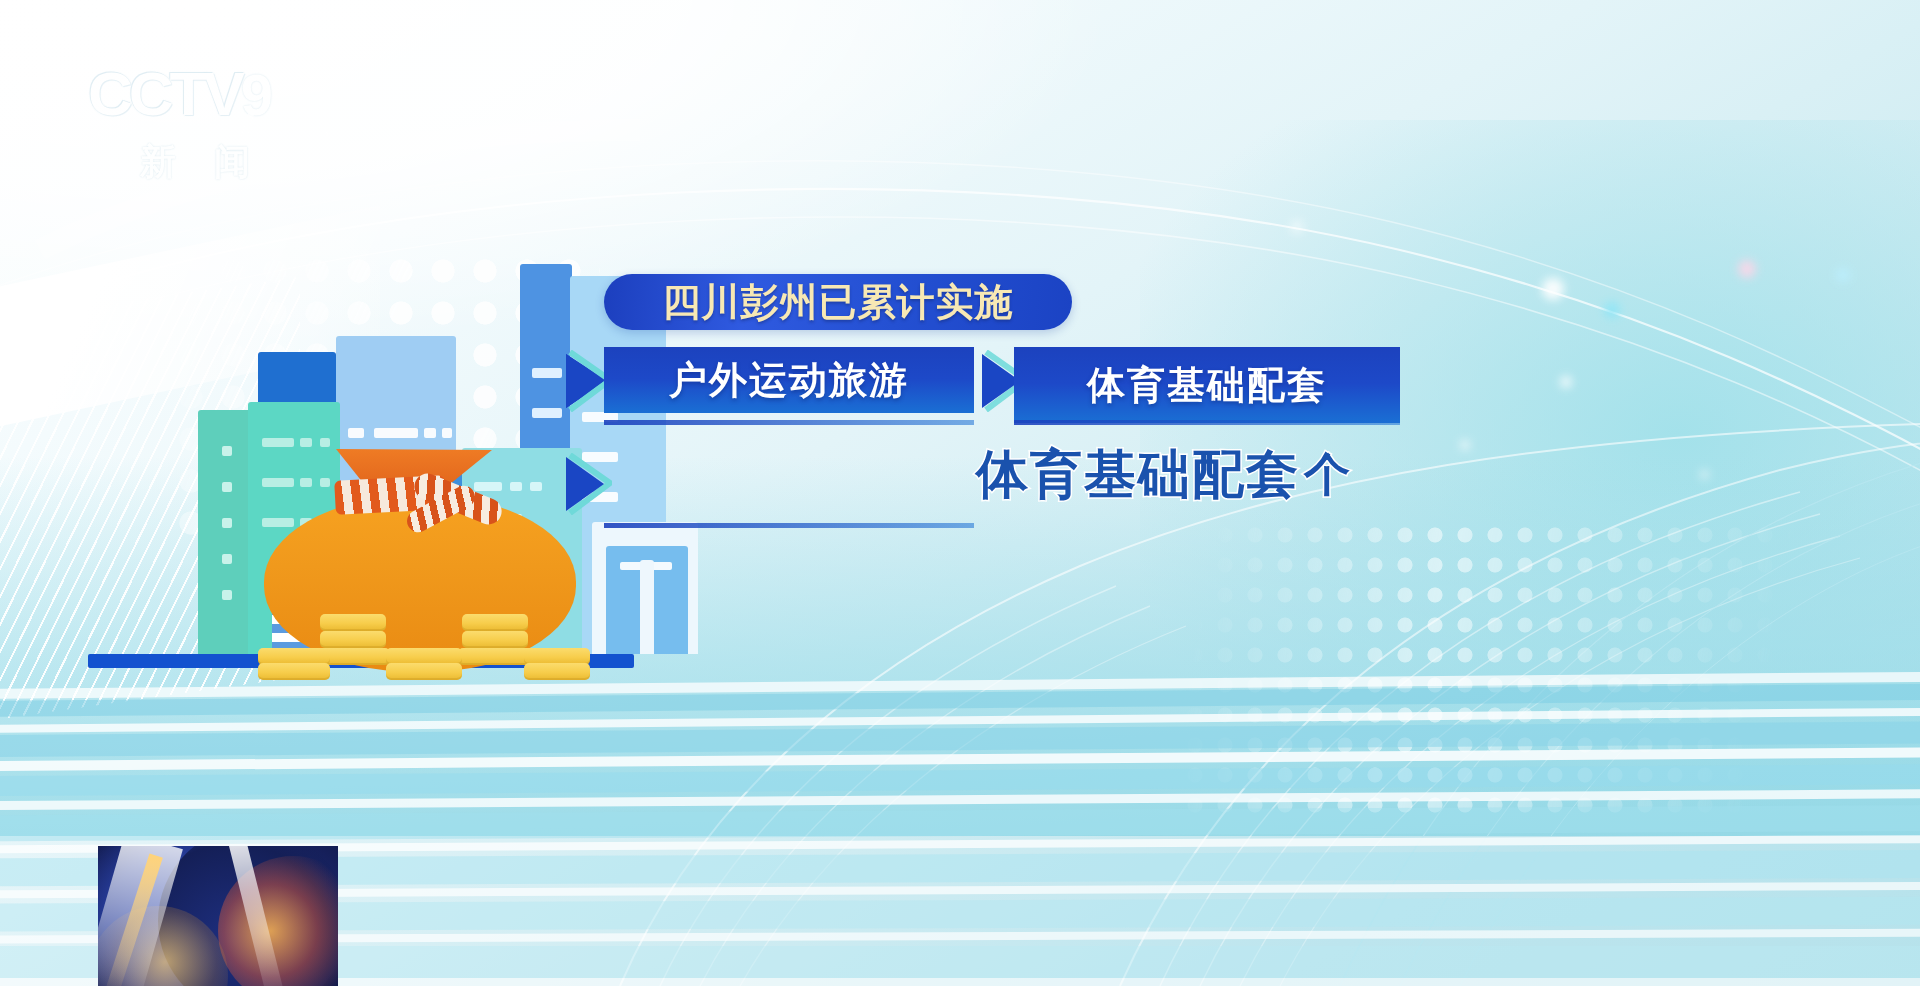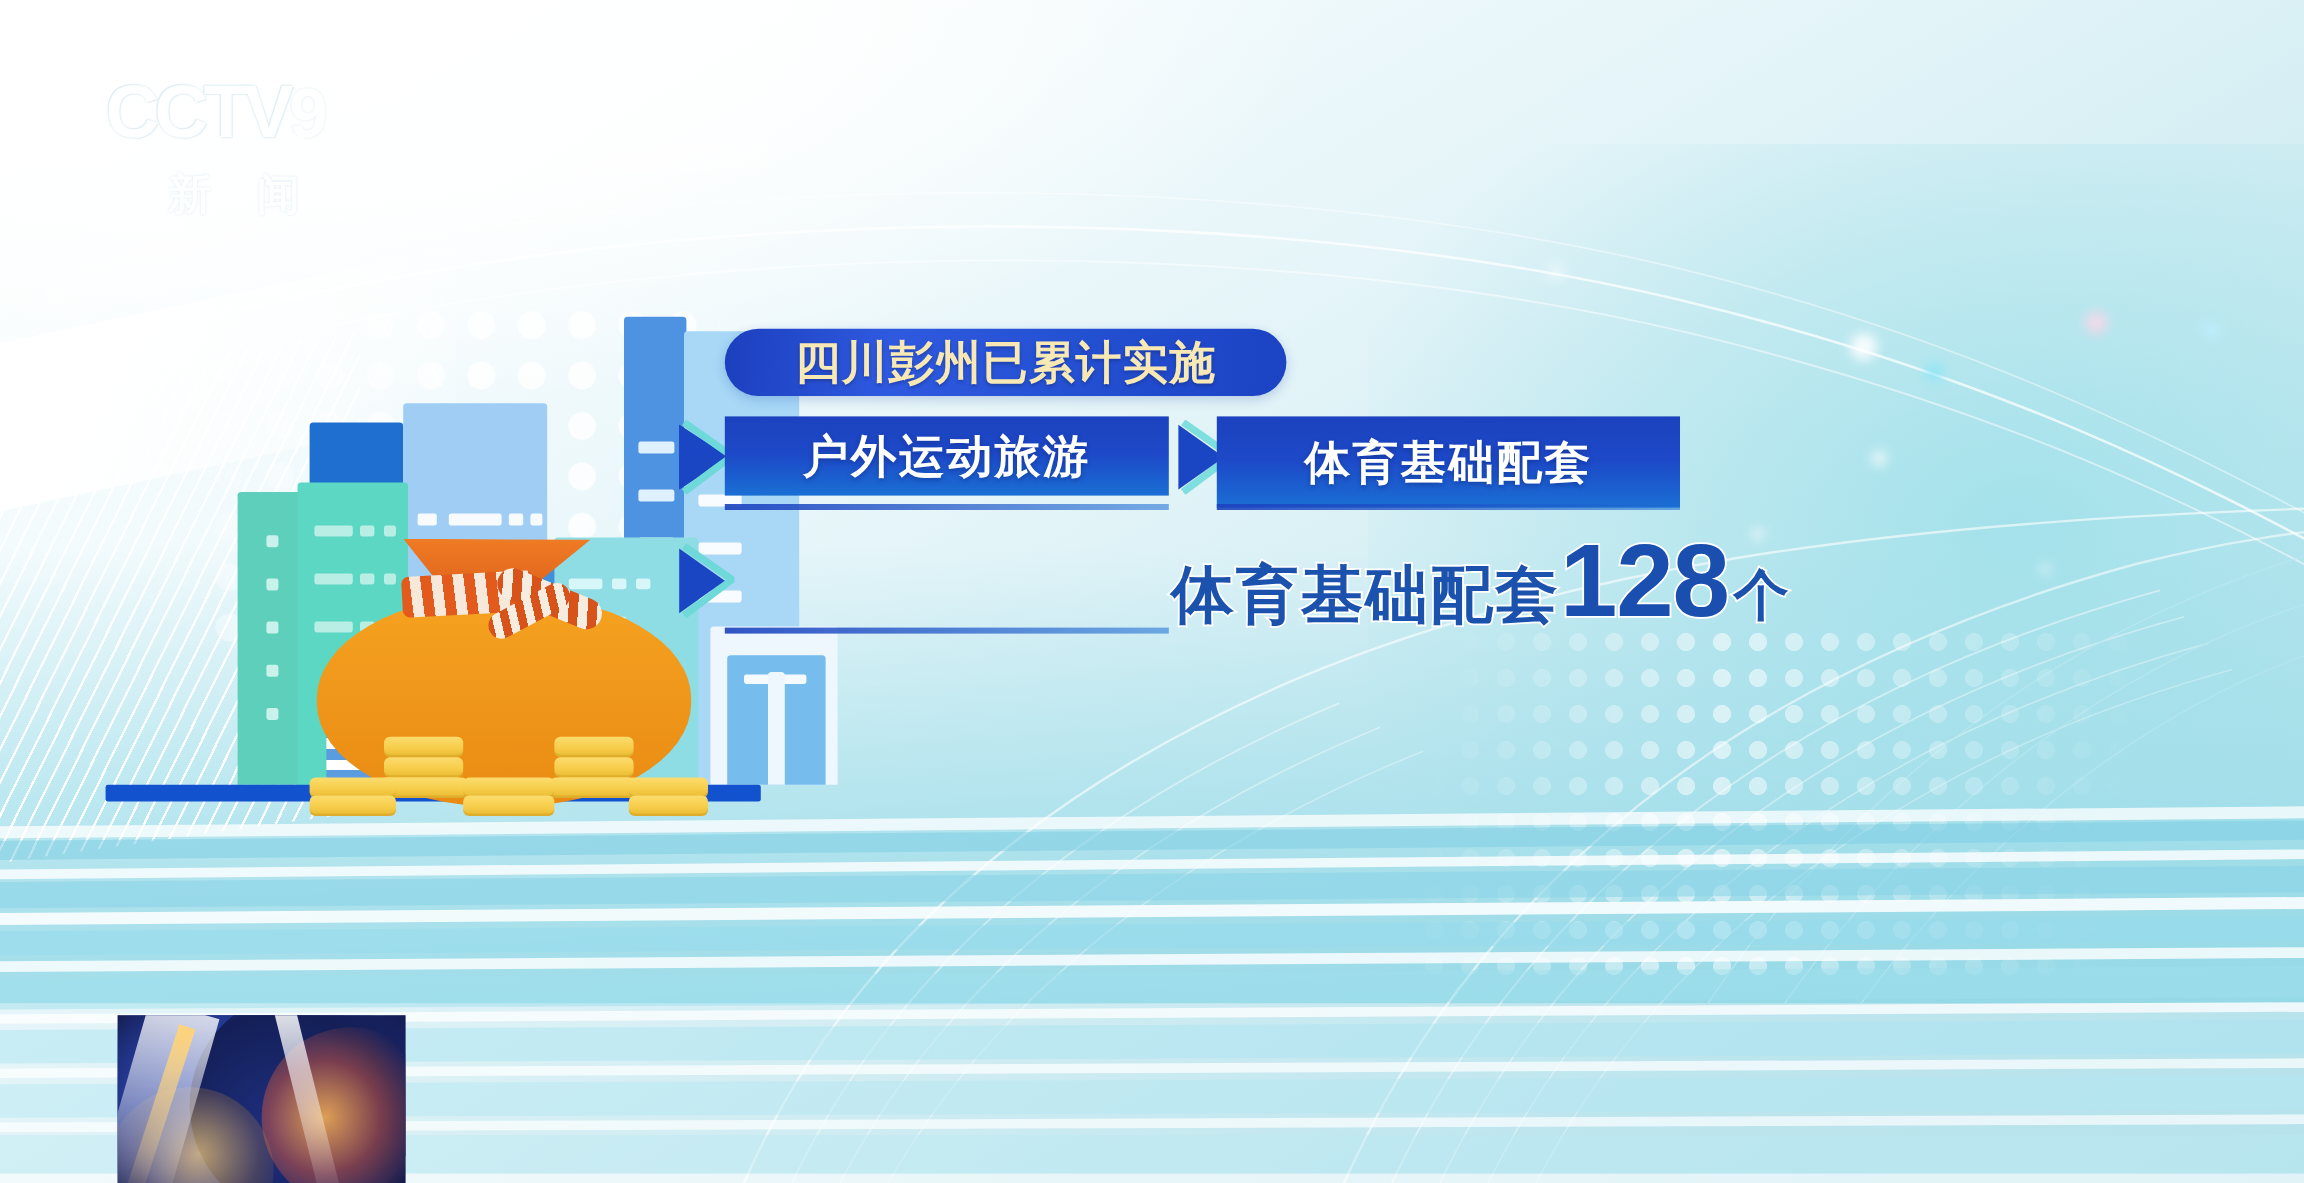--- a/index.html
+++ b/index.html
@@ -308,21 +308,20 @@
 
   <svg class="arrow" style="left:560px;top:453px;" viewBox="0 0 52 62">
     <polyline points="10,2 50,30 10,60" fill="none" stroke="#6fd9d9" stroke-width="6" stroke-linejoin="miter"></polyline>
     <polygon points="6,4 44,31 6,58" fill="#1a46c4"></polygon>
   </svg>
 
   <div class="underbar" style="left:604px;top:523px;width:370px;"></div>
 
   <div id="plain">
     <span class="cn">体育基础配套</span>
-    <span class="big">128</span>
     <span class="unit">个</span>
   </div>
 
   <div class="bands">
     <div class="band" style="bottom:296px;height:10px;background:rgba(255,255,255,.75);transform:rotate(-.5deg);"></div>
     <div class="band" style="bottom:278px;height:16px;background:rgba(126,205,228,.55);transform:rotate(-.5deg);"></div>
     <div class="band" style="bottom:262px;height:8px;background:rgba(255,255,255,.8);transform:rotate(-.5deg);"></div>
     <div class="band" style="bottom:236px;height:22px;background:rgba(138,211,232,.6);transform:rotate(-.4deg);"></div>
     <div class="band" style="bottom:222px;height:10px;background:rgba(255,255,255,.85);transform:rotate(-.4deg);"></div>
     <div class="band" style="bottom:196px;height:20px;background:rgba(150,218,236,.55);transform:rotate(-.35deg);"></div>

